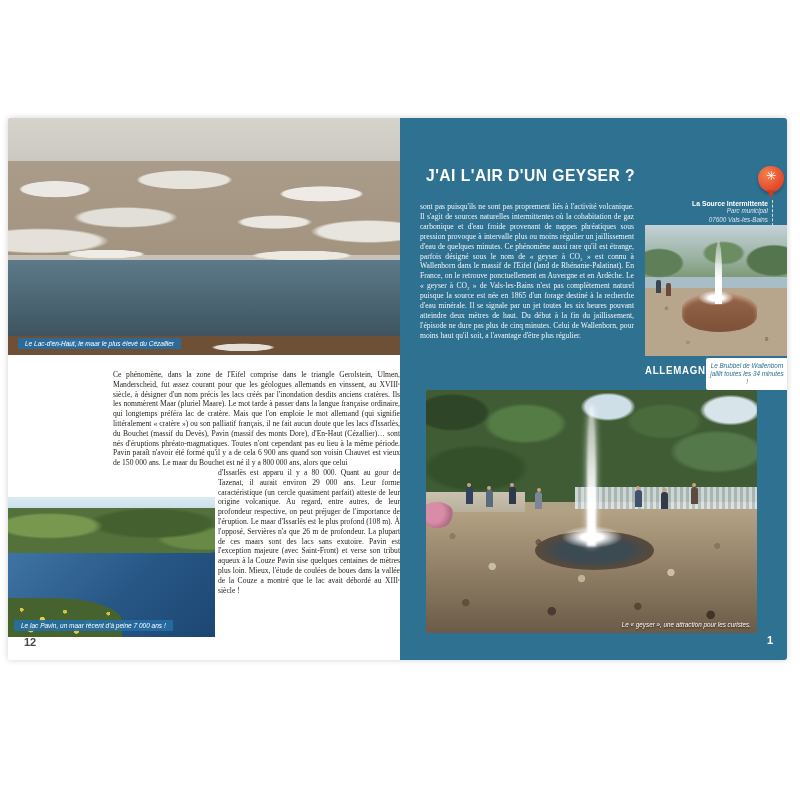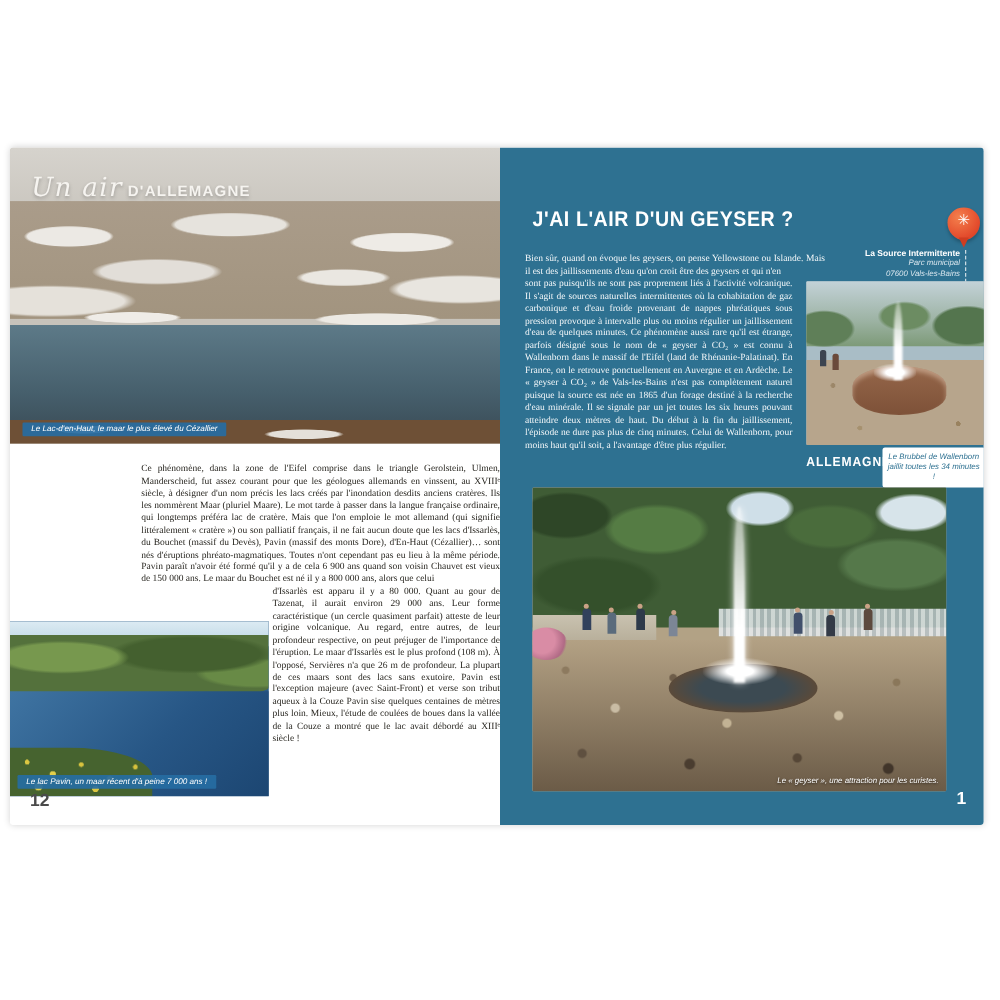--- a/index.html
+++ b/index.html
@@ -84,21 +84,21 @@
       radial-gradient(circle 4px at 70% 65%, #e0cb45 60%, transparent 70%),
       radial-gradient(circle 3px at 88% 40%, #d5c03c 60%, transparent 70%),
       radial-gradient(circle 5px at 20% 80%, #e5d14e 60%, transparent 70%),
       radial-gradient(circle 4px at 60% 85%, #dcc742 60%, transparent 70%);
     border-radius:0 60% 0 0;
   }
   .pavin-caption { position:absolute; left:6px; bottom:6px; background:rgba(38,108,162,0.92);
     color:#fff; font-style:italic; font-size:6.5px; padding:2px 7px; border-radius:1px;
     font-family:"Liberation Sans", sans-serif; }
 
-  .page-num { position:absolute; font-family:"Liberation Sans", sans-serif; font-weight:bold; font-size:14px; }
+  .page-num { position:absolute; font-family:"Liberation Sans", sans-serif; font-weight:bold; font-size:11px; }
   .page-num-left { left:16px; bottom:12px; color:#4a4a4a; }
   .page-num-right { right:14px; bottom:14px; color:#ffffff; }
 
   
   .geyser-title { position:absolute; left:26px; top:48px;
     font-family:"Liberation Sans", sans-serif; font-weight:bold; font-size:17px;
     letter-spacing:0.5px; color:#ffffff; transform:scaleX(0.92); transform-origin:left; }
 
   .map-pin { position:absolute; left:358px; top:48px; width:26px; height:26px;
     background:radial-gradient(circle at 35% 30%, #f4804d, #e2482a 70%, #c93a1f);
@@ -220,23 +220,20 @@
   <div class="spread">
 
     <div class="left-page">
 
       <div class="hero-photo">
         <div class="hero-sky"></div>
         <div class="hero-mountains"></div>
         <div class="hero-shore"></div>
         <div class="hero-lake"></div>
         <div class="hero-fg"></div>
-        <div class="hero-title-wrap">
-          <span class="title-script">Un air</span><span class="title-caps">D'ALLEMAGNE</span>
-        </div>
         <div class="hero-caption">Le Lac-d'en-Haut, le maar le plus élevé du Cézallier</div>
       </div>
 
       <div class="body-text">
         <p class="para-wide">Ce phénomène, dans la zone de l'Eifel comprise dans le triangle Gerolstein, Ulmen, Manderscheid, fut assez courant pour que les géologues allemands en vinssent, au XVIIIᵉ siècle, à désigner d'un nom précis les lacs créés par l'inondation desdits anciens cratères. Ils les nommèrent Maar (pluriel Maare). Le mot tarde à passer dans la langue française ordinaire, qui longtemps préféra lac de cratère. Mais que l'on emploie le mot allemand (qui signifie littéralement « cratère ») ou son palliatif français, il ne fait aucun doute que les lacs d'Issarlès, du Bouchet (massif du Devès), Pavin (massif des monts Dore), d'En-Haut (Cézallier)… sont nés d'éruptions phréato-magmatiques. Toutes n'ont cependant pas eu lieu à la même période. Pavin paraît n'avoir été formé qu'il y a de cela 6 900 ans quand son voisin Chauvet est vieux de 150 000 ans. Le maar du Bouchet est né il y a 800 000 ans, alors que celui</p>
         <p class="para-narrow">d'Issarlès est apparu il y a 80 000. Quant au gour de Tazenat, il aurait environ 29 000 ans. Leur forme caractéristique (un cercle quasiment parfait) atteste de leur origine volcanique. Au regard, entre autres, de leur profondeur respective, on peut préjuger de l'importance de l'éruption. Le maar d'Issarlès est le plus profond (108 m). À l'opposé, Servières n'a que 26 m de profondeur. La plupart de ces maars sont des lacs sans exutoire. Pavin est l'exception majeure (avec Saint-Front) et verse son tribut aqueux à la Couze Pavin sise quelques centaines de mètres plus loin. Mieux, l'étude de coulées de boues dans la vallée de la Couze a montré que le lac avait débordé au XIIIᵉ siècle !</p>
       </div>
 
       <div class="pavin-photo">
         <div class="pavin-sky"></div>
@@ -258,21 +255,20 @@
       </div>
       <div class="pin-string"></div>
 
       <div class="location-block">
         <div class="loc-name">La Source Intermittente</div>
         <div class="loc-sub">Parc municipal</div>
         <div class="loc-sub">07600 Vals-les-Bains</div>
       </div>
 
       <div class="body-right">
-        <p class="r-wide">Bien sûr, quand on évoque les geysers, on pense Yellowstone ou Islande. Mais il est des jaillissements d'eau qu'on croit être des geysers et qui n'en</p>
         <p class="r-main">sont pas puisqu'ils ne sont pas proprement liés à l'activité volcanique. Il s'agit de sources naturelles intermittentes où la cohabitation de gaz carbonique et d'eau froide provenant de nappes phréatiques sous pression provoque à intervalle plus ou moins régulier un jaillissement d'eau de quelques minutes. Ce phénomène aussi rare qu'il est étrange, parfois désigné sous le nom de « geyser à CO₂ » est connu à Wallenborn dans le massif de l'Eifel (land de Rhénanie-Palatinat). En France, on le retrouve ponctuellement en Auvergne et en Ardèche. Le « geyser à CO₂ » de Vals-les-Bains n'est pas complètement naturel puisque la source est née en 1865 d'un forage destiné à la recherche d'eau minérale. Il se signale par un jet toutes les six heures pouvant atteindre deux mètres de haut. Du début à la fin du jaillissement, l'épisode ne dure pas plus de cinq minutes. Celui de Wallenborn, pour moins haut qu'il soit, a l'avantage d'être plus régulier.</p>
       </div>
 
       <div class="fountain-photo">
         <div class="ft-sky"></div>
         <div class="ft-trees"></div>
         <div class="ft-ground"></div>
         <div class="ft-wall"></div>
         <div class="ft-jet"></div>
         <div class="ft-splash"></div>

